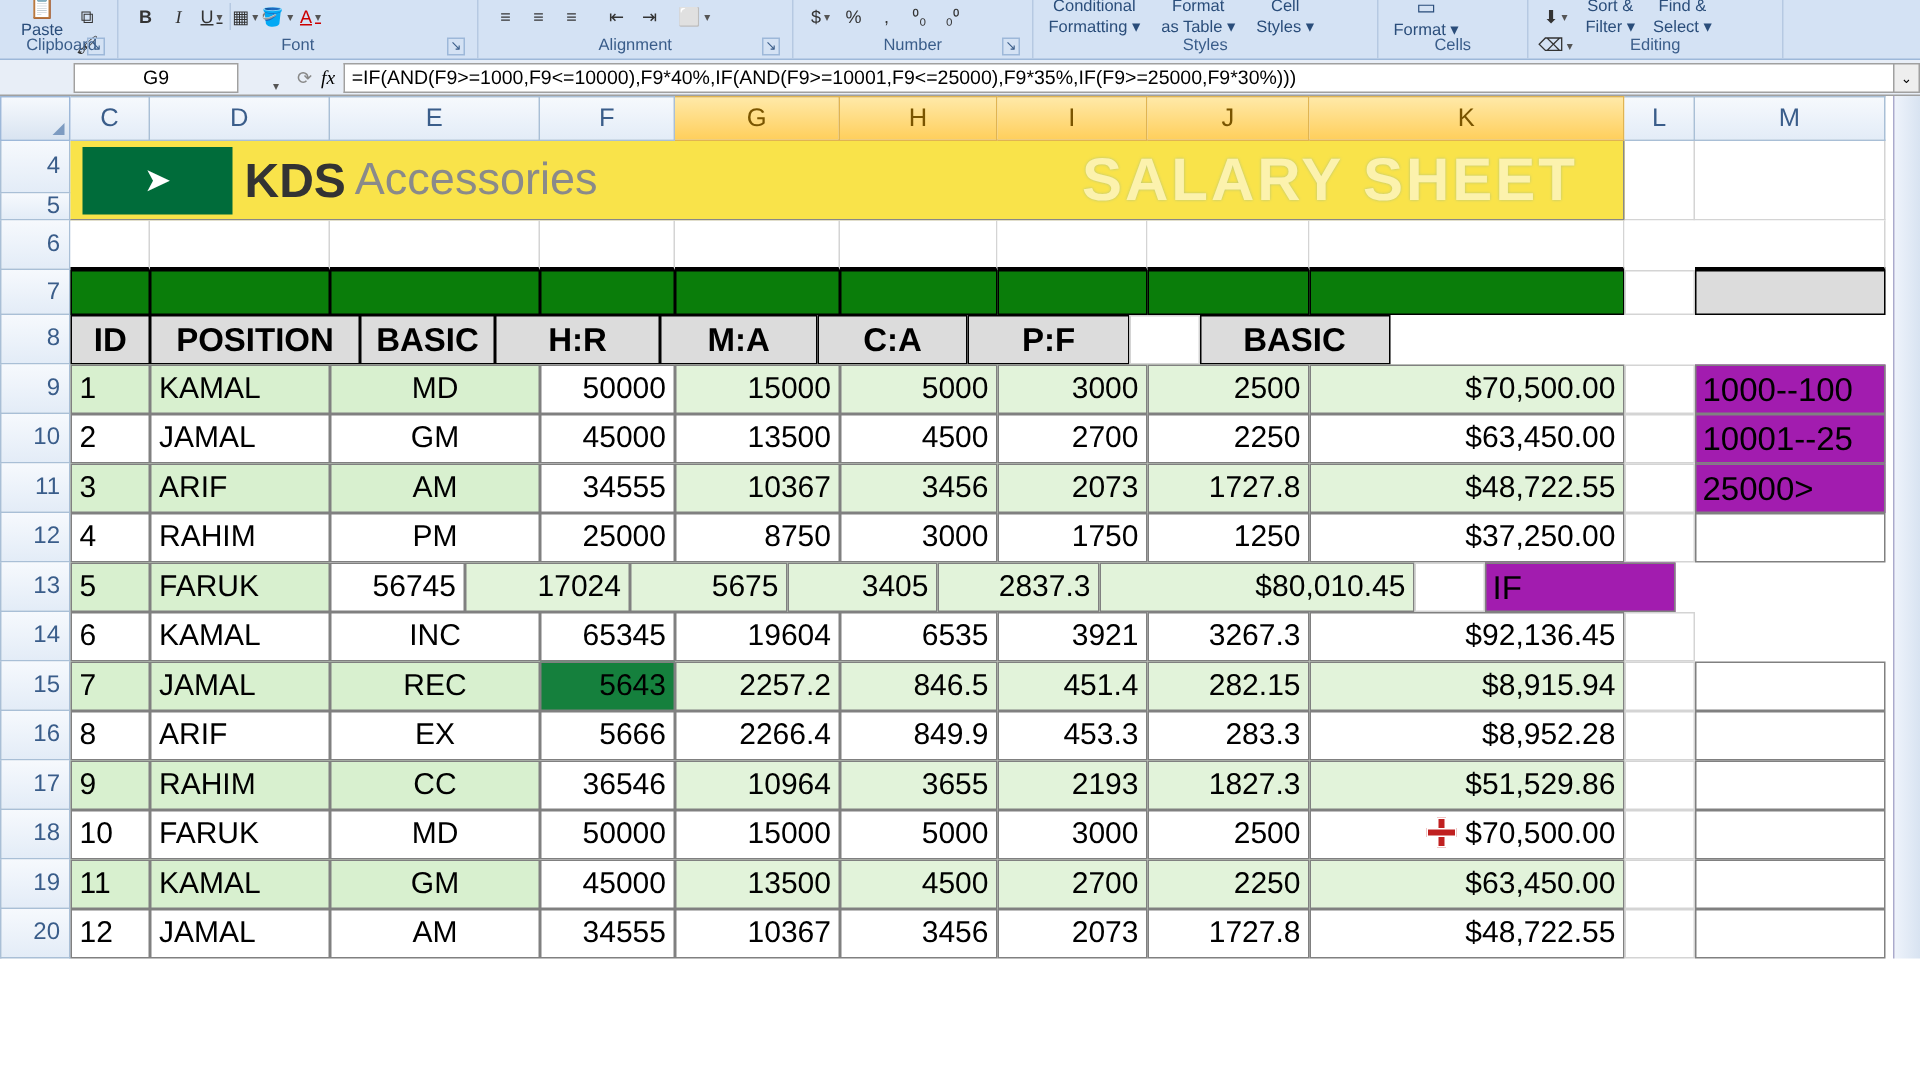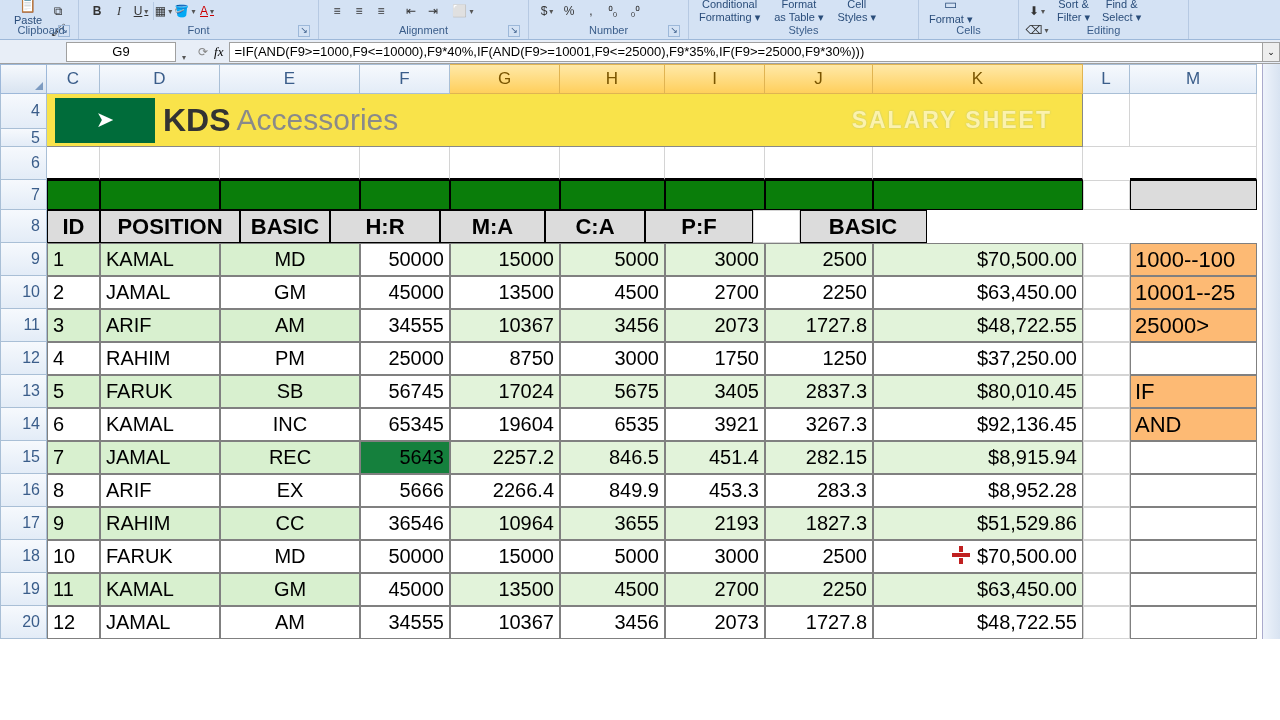--- a/index.html
+++ b/index.html
@@ -13,21 +13,21 @@
   .group-label { font-size:11px; color:#3a5d8a; text-align:center; padding:2px 0 3px 0; height:18px; line-height:14px; position:relative; }
   .group-label .dlg { position:absolute; right:0; bottom:2px; width:12px; height:12px; border:1px solid #9db8d9; font-size:9px; line-height:9px; text-align:center; color:#3a5d8a; }
   .btn-big { display:flex; flex-direction:column; align-items:center; font-size:11px; color:#2a4d7a; gap:1px; padding:0 2px; }
   .btn-big .ico { font-size:14px; }
   .mini-row { display:flex; gap:2px; }
   .mini-btn { width:20px; height:18px; display:flex; align-items:center; justify-content:center; font-size:12px; color:#333; }
   .dd-arrow{ font-size:8px; color:#555; display:inline-block; margin-left:2px; }
   
   
   .fbar { display:flex; align-items:center; height:24px; border-bottom:1px solid #a0a0a0; background:#e8eef7; }
-  .name-box-wrap{ width:192px; display:flex; align-items:flex-end; justify-content:flex-end; padding-right:6px; gap:4px;}
+  .name-box-wrap{ width:192px; display:flex; align-items:flex-end; justify-content:flex-end; padding-right:6px; gap:21px;}
   .name-box { width:110px; height:20px; background:#fff; border:1px solid #a0a0a0; font-size:13px; padding:1px 6px; text-align:center; font-family:Arial; }
   .fbar-icons{ display:flex; align-items:center; gap:6px; padding:0 6px; }
   .fx { font-style:italic; font-size:13px; font-family:'Times New Roman',serif; }
   .formula-input { flex:1; height:20px; background:#fff; border:1px solid #a0a0a0; border-right:none; font-size:13px; padding:1px 4px; font-family:Arial;}
   .fbar-expand{ width:18px; height:20px; border:1px solid #a0a0a0; background:#eee; display:flex; align-items:center; justify-content:center; font-size:9px;}
   
   
   .grid-area { position:relative; background:#fff; }
   .col-headers { display:flex; height:30px; }
   .sel-all { width:47px; height:30px; background:linear-gradient(#f6f9fd,#d9e4f1); border:1px solid #9db8d9; position:relative;}
@@ -46,34 +46,34 @@
   .wK{width:210px} .wL{width:47px} .wM{width:127px}
   
   .h33{height:33px}
   .h30{height:30px}
   
   
   .banner{ height:53px; background:#f9e34a; display:flex; align-items:center; border:1px solid #888; border-top:none; border-left:none;}
   .banner-logo{width:100px;height:45px;background:#006c3a;margin:0 8px;display:flex;align-items:center;justify-content:center;color:#fff;font-size:22px;}
   .banner-kds{font-size:32px;font-weight:bold;color:#333;margin-right:6px}
   .banner-acc{font-size:30px;color:#8a8a8a;font-weight:400}
-  .banner-title{margin-left:auto;margin-right:30px;font-size:23px;color:#fff;letter-spacing:2px;font-weight:bold;text-shadow:0 0 2px #7aa;opacity:.55;font-family:Impact,Arial;}
+  .banner-title{margin-left:auto;margin-right:30px;font-size:40px;color:#fff;letter-spacing:2px;font-weight:bold;text-shadow:0 0 2px #7aa;opacity:.55;font-family:Impact,Arial;}
   
   .row6 .cell{background:#fff;border-bottom:2px solid #000;}
   .row7 .cell{background:#0a7d0a;border:1px solid #000;}
   .row8 .cell{background:#dcdcdc;border:1px solid #000;font-weight:bold;font-size:22px;justify-content:center}
   
   .data .cell{border:1px solid #808080;}
   .data .cell.alt{background:#d8f0cf;}
   .data .cell.altG{background:#e2f3da;}
   .data .cell.center{justify-content:center}
   .data .cell.right{justify-content:flex-end}
   .side-black{background:#000;}
   .side-gray{background:#dcdcdc;font-weight:bold;font-size:22px;padding-left:4px}
-  .side-cyan{background:#fdba74;font-size:22px;padding-left:4px}
+  .side-cyan{background:#a21caf;font-size:22px;padding-left:4px}
   
   
   .plus-cursor{position:absolute;width:18px;height:18px;}
   .plus-cursor:before,.plus-cursor:after{content:"";position:absolute;background:#c02020;}
   .plus-cursor:before{left:7px;top:0;width:4px;height:18px;border:1px solid #fff;}
   .plus-cursor:after{top:7px;left:0;height:4px;width:18px;border:1px solid #fff;}
   
   .scroll-right{width:18px;background:linear-gradient(90deg,#eef3fb,#d8e3f1);border-left:1px solid #aac;}
 </style>
 </head>
@@ -334,21 +334,20 @@
             <div class="cell wI h33  right">1750</div>
             <div class="cell wJ h33  right">1250</div>
             <div class="cell wK h33  right">$37,250.00</div>
             <div class="cell wL h33" style="border:1px solid #d4d4d4"></div>
             <div class="cell wM h33 side "></div>
           </div>
           <div class="row data">
             <div class="row-head h33">13</div>
             <div class="cell wC h33 alt">5</div>
             <div class="cell wD h33 alt">FARUK</div>
-            <div class="cell wE h33 alt center">SB</div>
             <div class="cell wF h33 right" style="background:#fff">56745</div>
             <div class="cell wG h33 altG right">17024</div>
             <div class="cell wH h33 altG right">5675</div>
             <div class="cell wI h33 altG right">3405</div>
             <div class="cell wJ h33 altG right">2837.3</div>
             <div class="cell wK h33 altG right">$80,010.45</div>
             <div class="cell wL h33" style="border:1px solid #d4d4d4"></div>
             <div class="cell wM h33 side side-cyan">IF</div>
           </div>
           <div class="row data">
@@ -356,21 +355,20 @@
             <div class="cell wC h33 ">6</div>
             <div class="cell wD h33 ">KAMAL</div>
             <div class="cell wE h33  center">INC</div>
             <div class="cell wF h33 right" style="background:#fff">65345</div>
             <div class="cell wG h33  right">19604</div>
             <div class="cell wH h33  right">6535</div>
             <div class="cell wI h33  right">3921</div>
             <div class="cell wJ h33  right">3267.3</div>
             <div class="cell wK h33  right">$92,136.45</div>
             <div class="cell wL h33" style="border:1px solid #d4d4d4"></div>
-            <div class="cell wM h33 side side-cyan">AND</div>
           </div>
           <div class="row data">
             <div class="row-head h33">15</div>
             <div class="cell wC h33 alt">7</div>
             <div class="cell wD h33 alt">JAMAL</div>
             <div class="cell wE h33 alt center">REC</div>
             <div class="cell wF h33 right" style="background:#15803d">5643</div>
             <div class="cell wG h33 altG right">2257.2</div>
             <div class="cell wH h33 altG right">846.5</div>
             <div class="cell wI h33 altG right">451.4</div>

